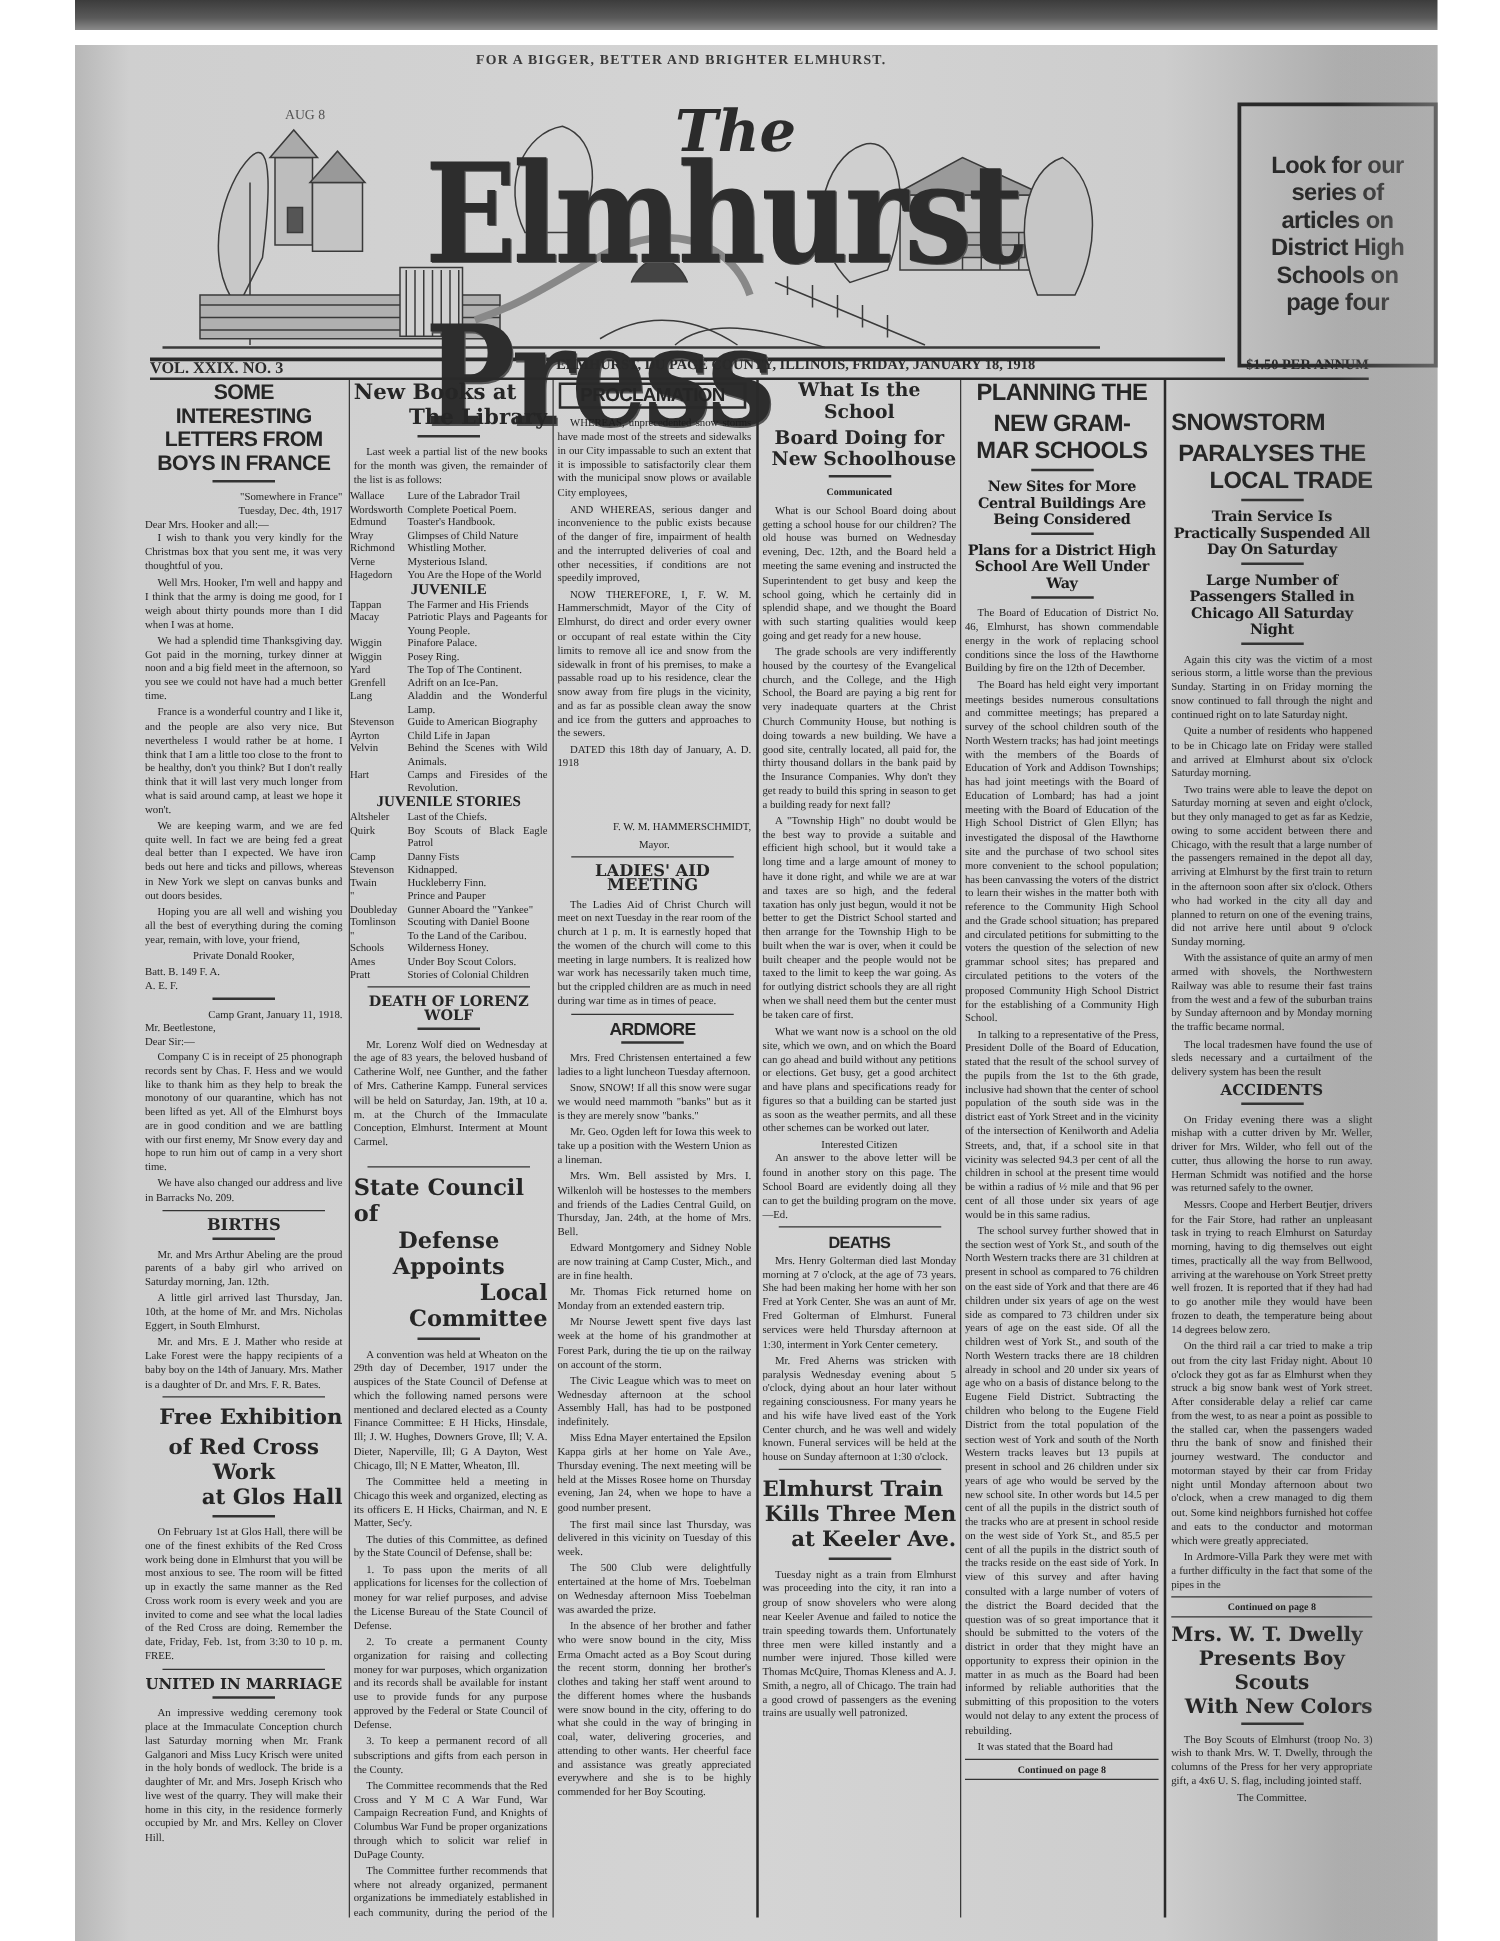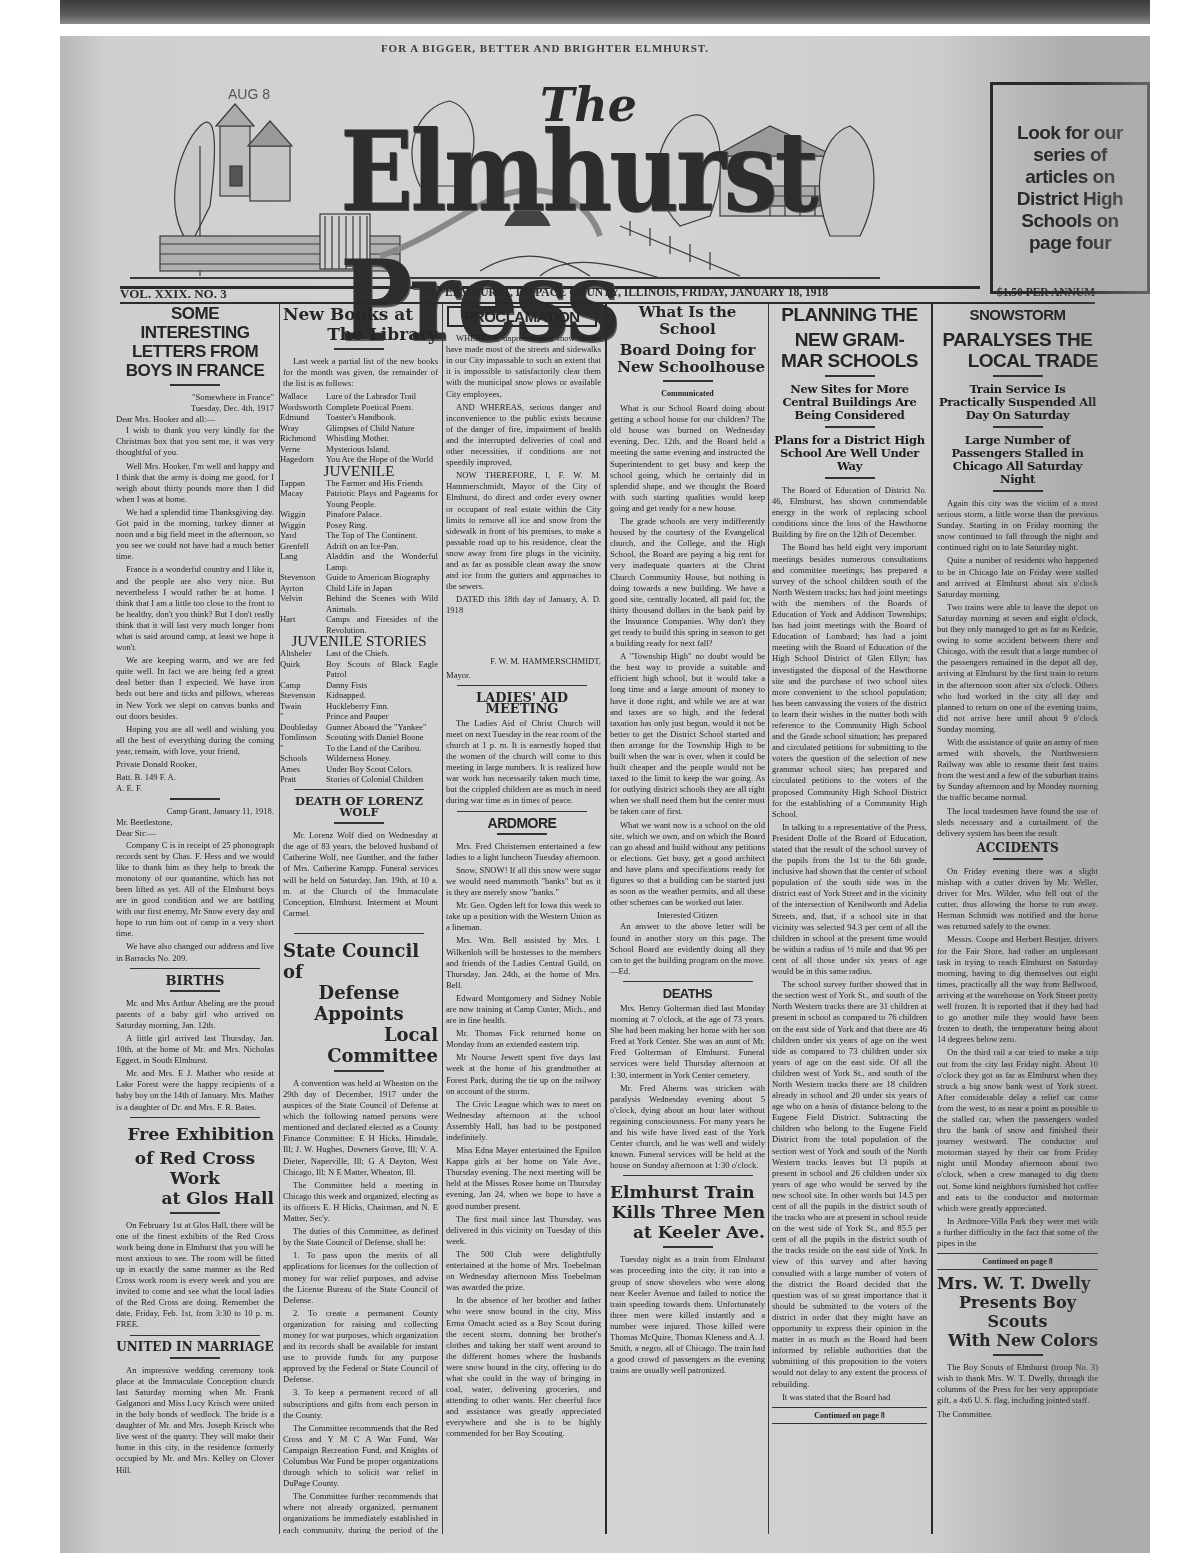--- a/index.html
+++ b/index.html
@@ -19,21 +19,21 @@
     background:linear-gradient(90deg,#b7b7b7 0%,#cfcfcf 4%,#d4d4d4 50%,#cdcdcd 80%,#9b9b9b 100%);
   }
   .page::after {
     content:""; position:absolute; right:0; top:0; width:80px; height:100%;
     background:linear-gradient(90deg,rgba(255,255,255,0),rgba(210,210,210,.35));
   }
   .tagline {
     position:absolute; left:0; right:120px; top:6px; text-align:center;
     font-size:11px; letter-spacing:1px; font-weight:bold; color:#3a3a3a;
   }
-  .stamp { position:absolute; left:168px; top:50px; font-family:Liberation Sans, sans-serif; font-size:14px; color:#555; }
+  .stamp { position:absolute; left:168px; top:50px; font-family:Liberation Serif, serif; font-size:11px; color:#555; }
   .masthead {
     position:absolute; left:60px; top:20px; width:860px; height:230px;
     border-bottom:3px solid #2a2a2a;
   }
   .mast-art {
     position:absolute; left:0; top:30px; width:860px; height:195px;
   }
   .title-the {
     position:absolute; left:420px; top:22px; font-family:"DejaVu Serif",serif;
     font-style:italic; font-size:46px; color:#2b2b2b; font-weight:bold;
@@ -69,26 +69,26 @@
   }
   .col + .col { border-left:1px solid #3a3a3a; }
   .col p { margin:0 0 2px 0; text-indent:10px; }
   .hl { text-align:center; font-family:"Liberation Sans",sans-serif; font-weight:bold; color:#262626; margin:0 0 4px 0; }
   .hl.cond { font-stretch:condensed; letter-spacing:-0.5px; }
   .hl.serif { font-family:"DejaVu Serif",serif; }
   .rule { width:50px; height:2px; background:#333; margin:4px auto 6px auto; }
   .rule.long { width:130px; height:1px; }
   .sub { text-align:center; font-weight:bold; font-size:11.5px; line-height:13px; margin:2px 0; font-family:"DejaVu Serif",serif; letter-spacing:-0.3px; }
   .smallcap { text-align:center; font-size:8px; font-weight:bold; margin:2px 0 4px; }
-  .sig { text-align:left; font-size:8.6px; margin:0 0 2px; }
+  .sig { text-align:center; font-size:8.6px; margin:0 0 2px; }
   .right { text-align:right; }
   .booklist { width:100%; border-collapse:collapse; font-size:8.6px; line-height:10.5px; }
   .booklist td { vertical-align:top; padding:0; }
   .booklist td.a { width:46px; white-space:nowrap; }
-  .section { text-align:center; font-weight:normal; font-size:15px; margin:1px 0; }
+  .section { text-align:center; font-weight:bold; font-size:12px; margin:1px 0; }
   .boxed { border:2px solid #2a2a2a; margin:2px 4px 6px; padding:3px; }
   .cont { text-align:center; font-size:8px; font-weight:bold; border-top:1px solid #333; border-bottom:1px solid #333; padding:2px 0; margin:4px 0; }
 </style>
 </head>
 <body>
 
 <div class="scan-top">
     <div class="white-strip"></div>
   </div>
 
@@ -423,21 +423,21 @@
         <p>The Board has held eight very important meetings besides numerous consultations and committee meetings; has prepared a survey of the school children south of the North Western tracks; has had joint meetings with the members of the Boards of Education of York and Addison Townships; has had joint meetings with the Board of Education of Lombard; has had a joint meeting with the Board of Education of the High School District of Glen Ellyn; has investigated the disposal of the Hawthorne site and the purchase of two school sites more convenient to the school population; has been canvassing the voters of the district to learn their wishes in the matter both with reference to the Community High School and the Grade school situation; has prepared and circulated petitions for submitting to the voters the question of the selection of new grammar school sites; has prepared and circulated petitions to the voters of the proposed Community High School District for the establishing of a Community High School.</p>
         <p>In talking to a representative of the Press, President Dolle of the Board of Education, stated that the result of the school survey of the pupils from the 1st to the 6th grade, inclusive had shown that the center of school population of the south side was in the district east of York Street and in the vicinity of the intersection of Kenilworth and Adelia Streets, and, that, if a school site in that vicinity was selected 94.3 per cent of all the children in school at the present time would be within a radius of ½ mile and that 96 per cent of all those under six years of age would be in this same radius.</p>
         <p>The school survey further showed that in the section west of York St., and south of the North Western tracks there are 31 children at present in school as compared to 76 children on the east side of York and that there are 46 children under six years of age on the west side as compared to 73 children under six years of age on the east side. Of all the children west of York St., and south of the North Western tracks there are 18 children already in school and 20 under six years of age who on a basis of distance belong to the Eugene Field District. Subtracting the children who belong to the Eugene Field District from the total population of the section west of York and south of the North Western tracks leaves but 13 pupils at present in school and 26 children under six years of age who would be served by the new school site. In other words but 14.5 per cent of all the pupils in the district south of the tracks who are at present in school reside on the west side of York St., and 85.5 per cent of all the pupils in the district south of the tracks reside on the east side of York. In view of this survey and after having consulted with a large number of voters of the district the Board decided that the question was of so great importance that it should be submitted to the voters of the district in order that they might have an opportunity to express their opinion in the matter in as much as the Board had been informed by reliable authorities that the submitting of this proposition to the voters would not delay to any extent the process of rebuilding.</p>
         <p>It was stated that the Board had</p>
         <div class="cont">Continued on page 8</div>
       </div>
     </div>
 
     <div class="col" style="left:815px;width:165px;border-left:2px solid #2a2a2a;">
       <div style="padding-left:4px;">
-        <div class="hl cond" style="font-size:15px;line-height:21px;text-align:center;">SNOWSTORM</div>
+        <div class="hl cond" style="font-size:19px;line-height:21px;text-align:left;margin-top:24px;">SNOWSTORM</div>
         <div class="hl cond" style="font-size:19px;line-height:21px;margin:0;">PARALYSES THE</div>
         <div class="hl cond" style="font-size:19px;line-height:21px;text-align:right;">LOCAL TRADE</div>
         <div class="rule"></div>
         <div class="sub">Train Service Is Practically Suspended All Day On Saturday</div>
         <div class="rule"></div>
         <div class="sub">Large Number of Passengers Stalled in Chicago All Saturday Night</div>
         <div class="rule"></div>
         <p>Again this city was the victim of a most serious storm, a little worse than the previous Sunday. Starting in on Friday morning the snow continued to fall through the night and continued right on to late Saturday night.</p>
         <p>Quite a number of residents who happened to be in Chicago late on Friday were stalled and arrived at Elmhurst about six o'clock Saturday morning.</p>
         <p>Two trains were able to leave the depot on Saturday morning at seven and eight o'clock, but they only managed to get as far as Kedzie, owing to some accident between there and Chicago, with the result that a large number of the passengers remained in the depot all day, arriving at Elmhurst by the first train to return in the afternoon soon after six o'clock. Others who had worked in the city all day and planned to return on one of the evening trains, did not arrive here until about 9 o'clock Sunday morning.</p>

